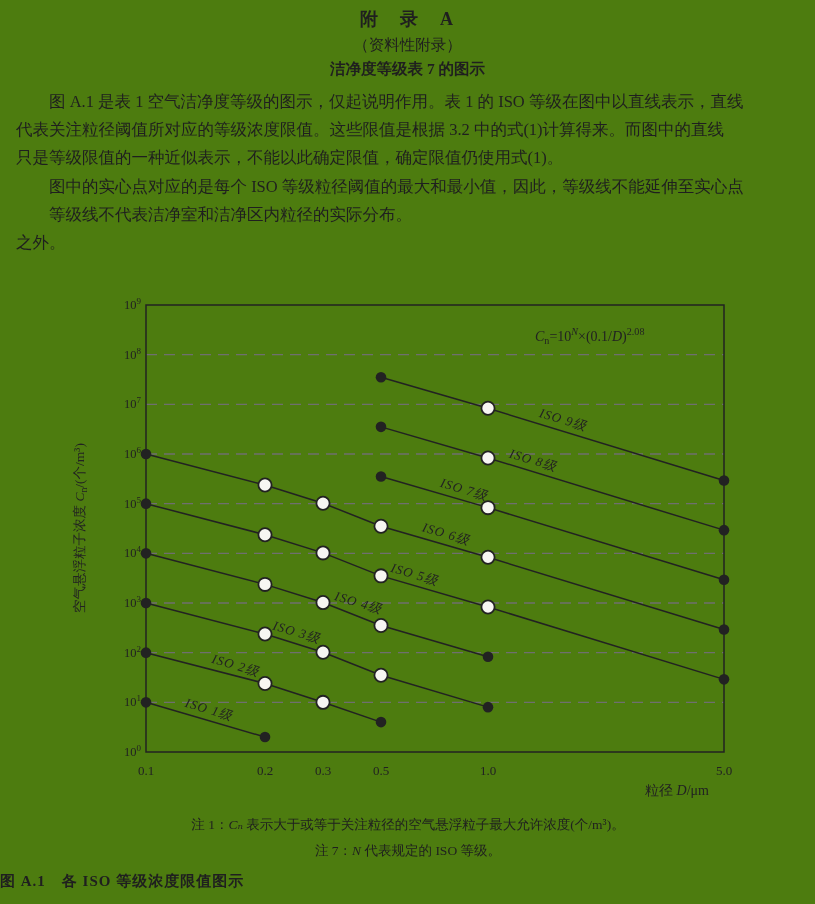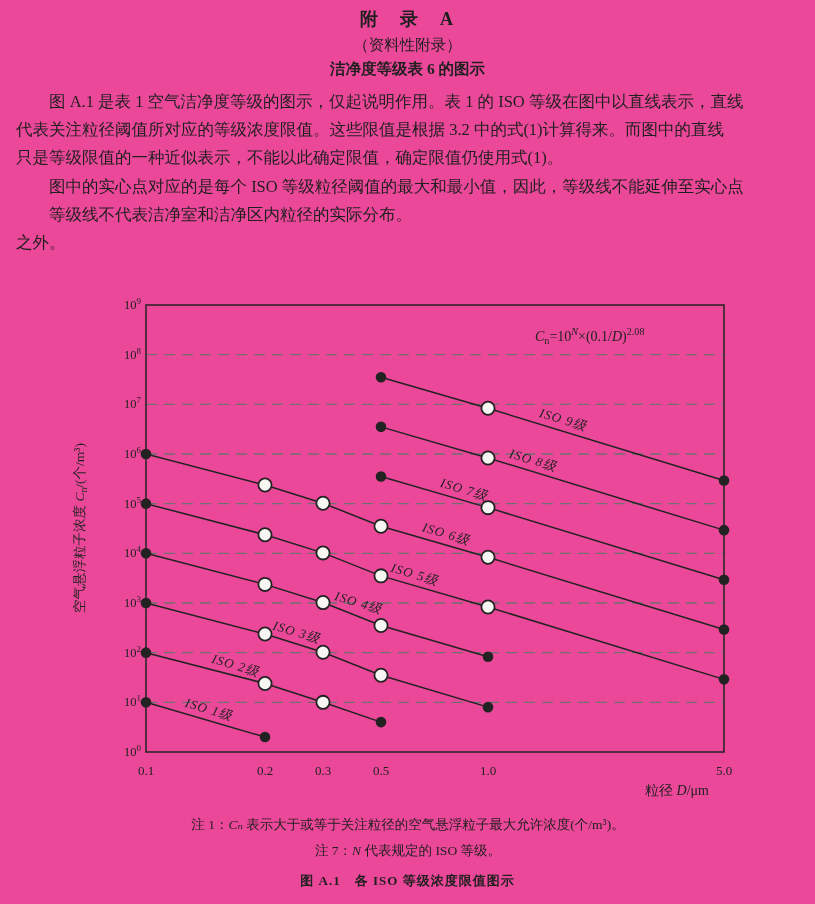--- a/index.html
+++ b/index.html
@@ -1,46 +1,46 @@
 <!DOCTYPE html>
 <html><head>
 <meta charset="utf-8">
 <style>
   html,body{margin:0;padding:0;background:#e9e9e7;}
   .page{
     position:relative;width:815px;height:904px;margin:0 auto;
-    background:#ec4899;overflow:hidden;
+    background:#4d7c0f;overflow:hidden;
     font-family:"Liberation Serif","DejaVu Serif",serif;color:#1f1f1f;
   }
   .titles{position:absolute;top:6px;left:0;width:100%;text-align:center;}
   .t1{font-size:18px;font-weight:bold;letter-spacing:2px;line-height:26px;}
   .t2{font-size:15.5px;font-weight:normal;line-height:25px;}
   .t3{font-size:15.5px;font-weight:bold;line-height:24px;}
   .bodytext{position:absolute;top:88px;left:16px;width:778px;}
   .bline{font-size:16.5px;line-height:28.2px;white-space:nowrap;}
   .bline.indent{text-indent:33px;}
   .chart-svg{position:absolute;top:0;left:0;}
   .notes{position:absolute;top:812px;left:38px;width:740px;text-align:center;}
   .note-line{font-size:13.5px;line-height:26px;white-space:nowrap;}
   .note-label{font-weight:normal;}
   .caption{
-    position:absolute;top:872px;left:0;width:100%;text-align:center;
-    font-size:13px;font-weight:bold;letter-spacing:1px;
+    position:absolute;top:872px;left:0;width:100%;
+    font-size:15px;font-weight:bold;letter-spacing:1px;
   }
   .note-var{font-style:italic;}
 </style>
 </head>
 <body>
 
 <div class="page">
 
   <div class="titles">
     <div class="t1">附　录　A</div>
     <div class="t2">（资料性附录）</div>
-    <div class="t3">洁净度等级表 6 的图示</div>
+    <div class="t3">洁净度等级表 7 的图示</div>
   </div>
 
   <div class="bodytext" id="bodytext">
       <div class="bline indent">图 A.1 是表 1 空气洁净度等级的图示，仅起说明作用。表 1 的 ISO 等级在图中以直线表示，直线</div>
       <div class="bline">代表关注粒径阈值所对应的等级浓度限值。这些限值是根据 3.2 中的式(1)计算得来。而图中的直线</div>
       <div class="bline">只是等级限值的一种近似表示，不能以此确定限值，确定限值仍使用式(1)。</div>
       <div class="bline indent">图中的实心点对应的是每个 ISO 等级粒径阈值的最大和最小值，因此，等级线不能延伸至实心点</div>
       <div class="bline indent">等级线不代表洁净室和洁净区内粒径的实际分布。</div>
       <div class="bline">之外。</div>
     </div>

